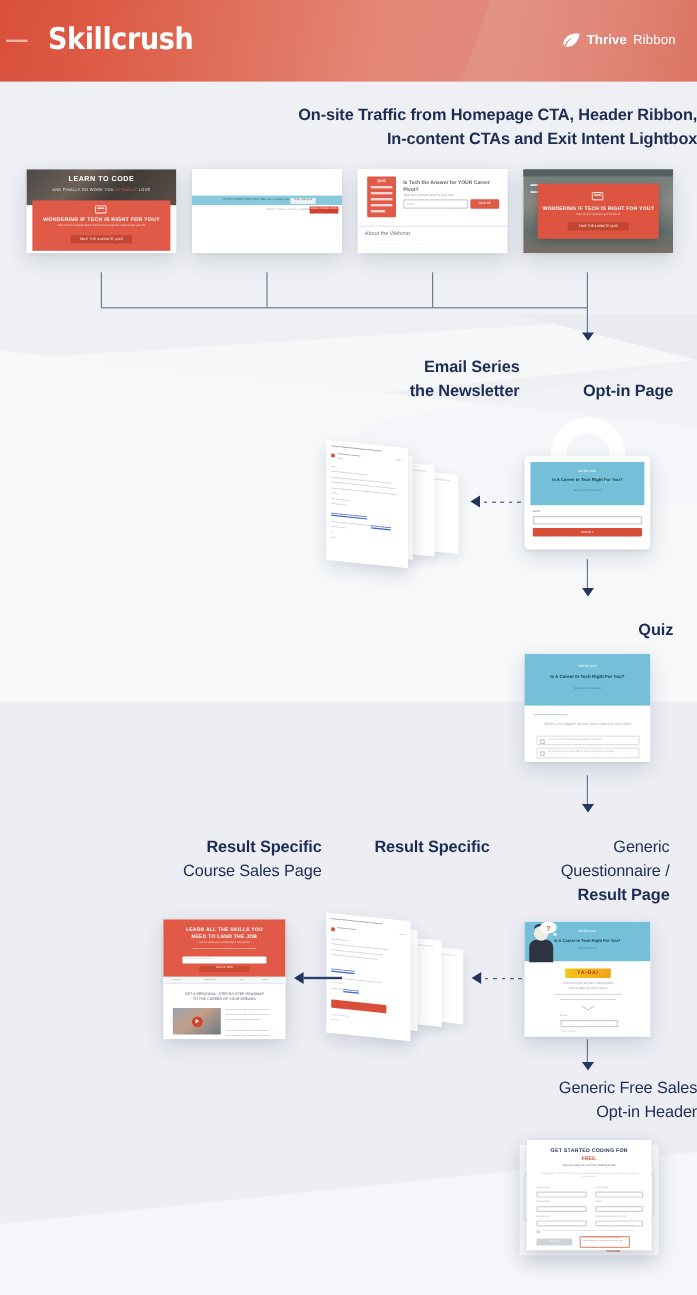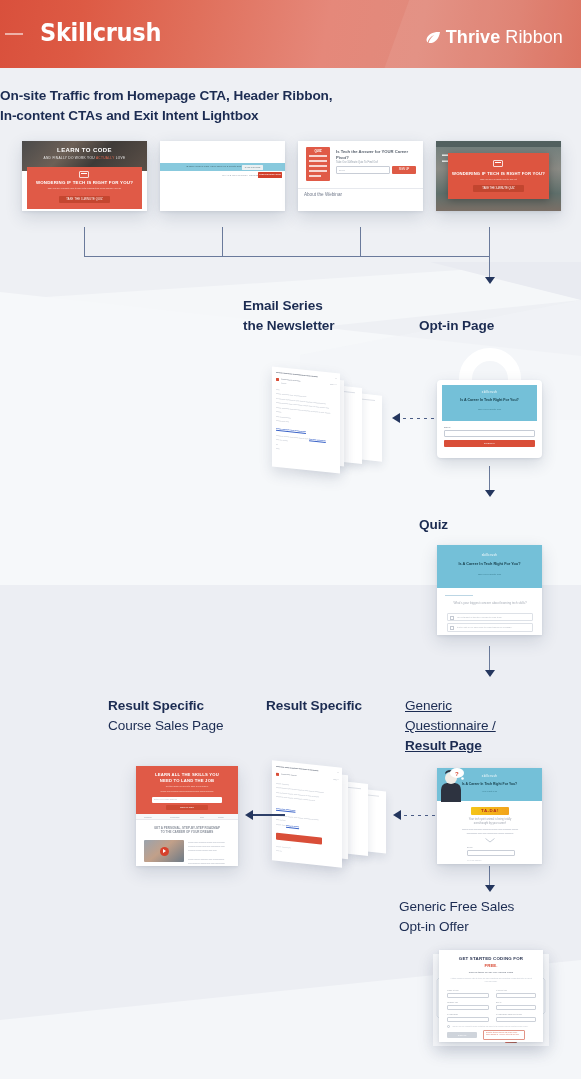--- a/index.html
+++ b/index.html
@@ -30,29 +30,29 @@
     background: rgba(255,255,255,0.55);
   }
   .brand {
     position: absolute; left: 40px; top: 18px;
     color: #ffffff; font-size: 25px; font-weight: bold;
     letter-spacing: -0.3px;
     font-family: "DejaVu Sans Condensed", "Liberation Sans", sans-serif;
   }
   .thrive {
     position: absolute; right: 18px; top: 27px;
-    color: #ffffff; font-size: 18px; letter-spacing: 0.1px;
+    color: #ffffff; font-size: 11px; letter-spacing: 0.1px;
     display: flex; align-items: center; gap: 5px;
   }
   .thrive .tt-b { font-weight: bold; }
   .leaf { display:block; }
 
   
   .cap {
-    position: absolute; text-align: left;
+    position: absolute; text-align: right;
     color: #1c2c52; font-size: 13.6px; font-weight: bold;
     line-height: 20px; letter-spacing: -0.1px; z-index: 3;
   }
   .cap .b { font-weight: bold; }
   .cap .n { font-weight: normal; }
 
   
   .thumb {
     position: absolute; background: #fff; z-index: 3;
     box-shadow: 0 6px 16px rgba(40,55,90,0.16), 0 1px 3px rgba(40,55,90,0.10);
@@ -291,21 +291,21 @@
 <div class="ln v" style="left:489px;top:646px;height:25px;"></div>
 <div class="arrow-d" style="left:485px;top:670px;"></div>
 
 <div class="cap" style="left:108px;top:696px;width:160px;">
   <div class="b">Result Specific</div>
   <div class="n">Course Sales Page</div>
 </div>
 <div class="cap" style="left:266px;top:696px;width:142px;">
   <div class="b">Result Specific</div>
 </div>
-<div class="cap" style="left:405px;top:696px;width:142px;text-decoration:underline;">
+<div class="cap" style="left:416px;top:696px;width:142px;">
   <div class="n">Generic</div>
   <div class="n">Questionnaire /</div>
   <div class="b">Result Page</div>
 </div>
 
 <div class="thumb" style="left:437px;top:768px;width:105px;height:96px;">
   <div class="blue" style="position:absolute;left:0;top:0;width:105px;height:33px;">
     <div style="position:absolute;left:0;top:6px;width:105px;text-align:center;color:#ffffff;font-size:3px;letter-spacing:0.3px;">skillcrush</div>
     <div style="position:absolute;left:0;top:14px;width:105px;text-align:center;color:#173e4b;font-size:3.4px;font-weight:bold;">Is A Career In Tech Right For You?</div>
     <div style="position:absolute;left:0;top:22px;width:105px;text-align:center;color:#3b7d90;font-size:2.2px;">Your result is in!</div>
@@ -403,21 +403,21 @@
     ▬▬▬ ▬▬ ▬▬▬▬ ▬▬▬ ▬▬ ▬▬▬▬<br>▬▬▬▬ ▬▬▬ ▬▬ ▬▬ ▬▬▬▬▬ ▬▬<br>▬▬▬▬ ▬▬▬ ▬▬▬ ▬▬ ▬▬<br><br>
     ▬▬▬ ▬▬▬ ▬▬▬▬ ▬▬ ▬▬▬▬▬▬<br>▬▬ ▬▬▬▬ ▬▬▬ ▬▬ ▬▬ ▬▬▬▬▬<br>▬▬▬ ▬▬▬ ▬▬▬▬ ▬▬▬ ▬▬ ▬▬
   </div>
 </div>
 
 <div class="ln v" style="left:489px;top:866px;height:20px;"></div>
 <div class="arrow-d" style="left:485px;top:885px;"></div>
 
 <div class="cap" style="left:399px;top:897px;width:182px;">
   <div class="n">Generic Free Sales</div>
-  <div class="n">Opt-in Offer</div>
+  <div class="n">Opt-in Header</div>
 </div>
 
 <div style="position:absolute;left:433px;top:950px;width:116px;height:100px;z-index:3;">
   <div style="position:absolute;left:0;top:4px;width:116px;height:92px;background:#f7f8fa;box-shadow:0 6px 16px rgba(40,55,90,.14);"></div>
   <div class="thumb" style="left:6px;top:0;width:104px;height:92px;">
     <div style="position:absolute;left:4px;top:6px;width:96px;text-align:center;color:#2b3552;font-size:4.4px;font-weight:bold;letter-spacing:0.2px;">GET STARTED CODING FOR</div>
     <div style="position:absolute;left:4px;top:13px;width:96px;text-align:center;color:#d94e38;font-size:4.4px;font-weight:bold;">FREE.</div>
     <div style="position:absolute;left:4px;top:21px;width:96px;text-align:center;color:#8b919c;font-size:2.3px;font-weight:bold;">Sign up today for our Free Coding Camp</div>
     <div style="position:absolute;left:10px;top:27px;width:84px;text-align:center;color:#b9bfc9;font-size:1.9px;line-height:1.7;">A totally beginner-friendly intro to tech, we have practiced and perfected a class that lets you go at your own pace.</div>
 

